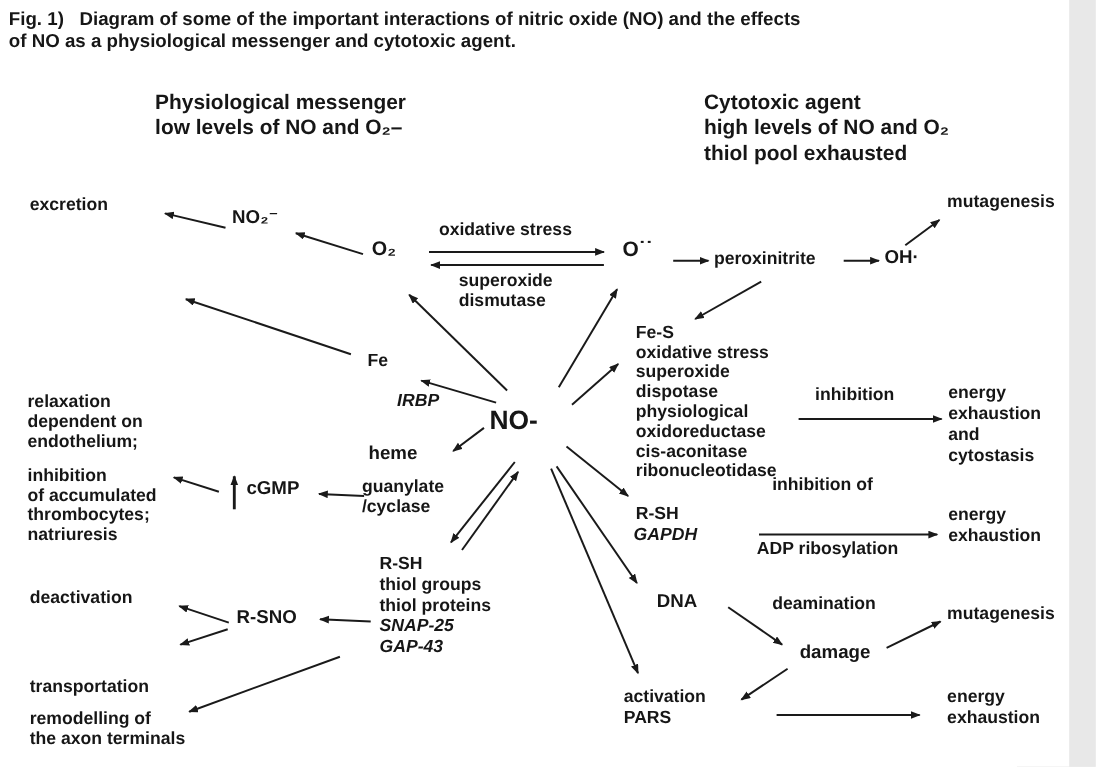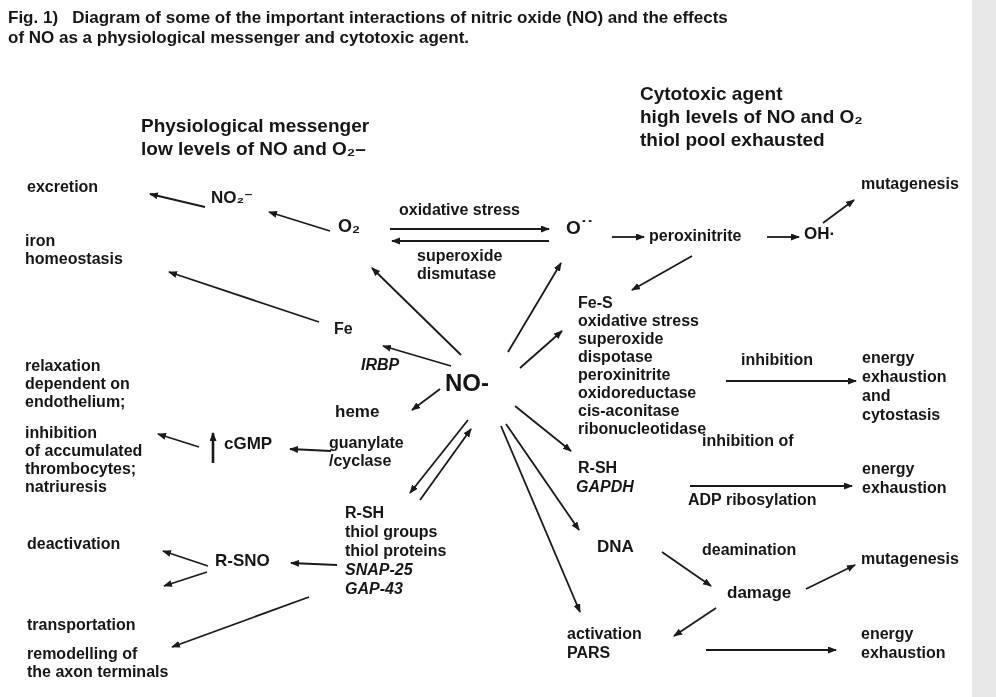--- a/index.html
+++ b/index.html
@@ -70,38 +70,36 @@
     <line x1="690" y1="486" x2="852" y2="486" marker-end="url(#ah)"></line>
     <line x1="662" y1="552" x2="711" y2="586" marker-end="url(#ah)"></line>
     <line x1="806" y1="589" x2="855" y2="565" marker-end="url(#ah)"></line>
     <line x1="716" y1="608" x2="674" y2="636" marker-end="url(#ah)"></line>
     <line x1="706" y1="650" x2="836" y2="650" marker-end="url(#ah)"></line>
     <line x1="213" y1="463" x2="213" y2="433" style="stroke-width:2.6" marker-end="url(#ah)"></line>
   </svg>
 
   <div class="lbl title" style="left:8px;top:8px;">Fig. 1)   Diagram of some of the important interactions of nitric oxide (NO) and the effects
 of NO as a physiological messenger and cytotoxic agent.</div>
-  <div class="lbl hdr" style="left:141px;top:82px;margin-top:32px;">Physiological messenger
+  <div class="lbl hdr" style="left:141px;top:82px;">Physiological messenger
 low levels of NO and O₂–</div>
   <div class="lbl hdr" style="left:640px;top:82px;">Cytotoxic agent
 high levels of NO and O₂
 thiol pool exhausted</div>
 
   <div class="lbl" style="left:27px;top:178px;">excretion</div>
   <div class="lbl md" style="left:211px;top:189px;">NO₂⁻</div>
   <div class="lbl lg" style="left:338px;top:217px;">O₂</div>
   <div class="lbl" style="left:399px;top:201px;">oxidative stress</div>
   <div class="lbl" style="left:417px;top:247px;">superoxide
 dismutase</div>
   <div class="lbl xl" style="left:566px;top:219px;">O˙˙</div>
   <div class="lbl" style="left:649px;top:227px;">peroxinitrite</div>
   <div class="lbl md" style="left:804px;top:225px;">OH·</div>
   <div class="lbl" style="left:861px;top:175px;">mutagenesis</div>
-  <div class="lbl" style="left:25px;top:232px;">iron
-homeostasis</div>
 
   <div class="lbl" style="left:25px;top:357px;">relaxation
 dependent on
 endothelium;</div>
   <div class="lbl" style="left:25px;top:424px;">inhibition
 of accumulated
 thrombocytes;
 natriuresis</div>
   <div class="lbl md" style="left:224px;top:435px;">cGMP</div>
 
@@ -110,21 +108,21 @@
   <div class="lbl md" style="left:335px;top:403px;">heme</div>
   <div class="lbl" style="left:329px;top:434px;">guanylate
 /cyclase</div>
 
   <div class="lbl big" style="left:445px;top:370px;">NO-</div>
 
   <div class="lbl" style="left:578px;top:294px;">Fe-S
 oxidative stress
 superoxide
 dispotase
-peroxinitrite
+physiological
 oxidoreductase
 cis-aconitase
 ribonucleotidase</div>
   <div class="lbl" style="left:741px;top:351px;">inhibition</div>
   <div class="lbl lh19" style="left:862px;top:348px;">energy
 exhaustion
 and cytostasis</div>
 
   <div class="lbl" style="left:578px;top:459px;">R-SH</div>
   <div class="lbl italic" style="left:576px;top:478px;">GAPDH</div>

